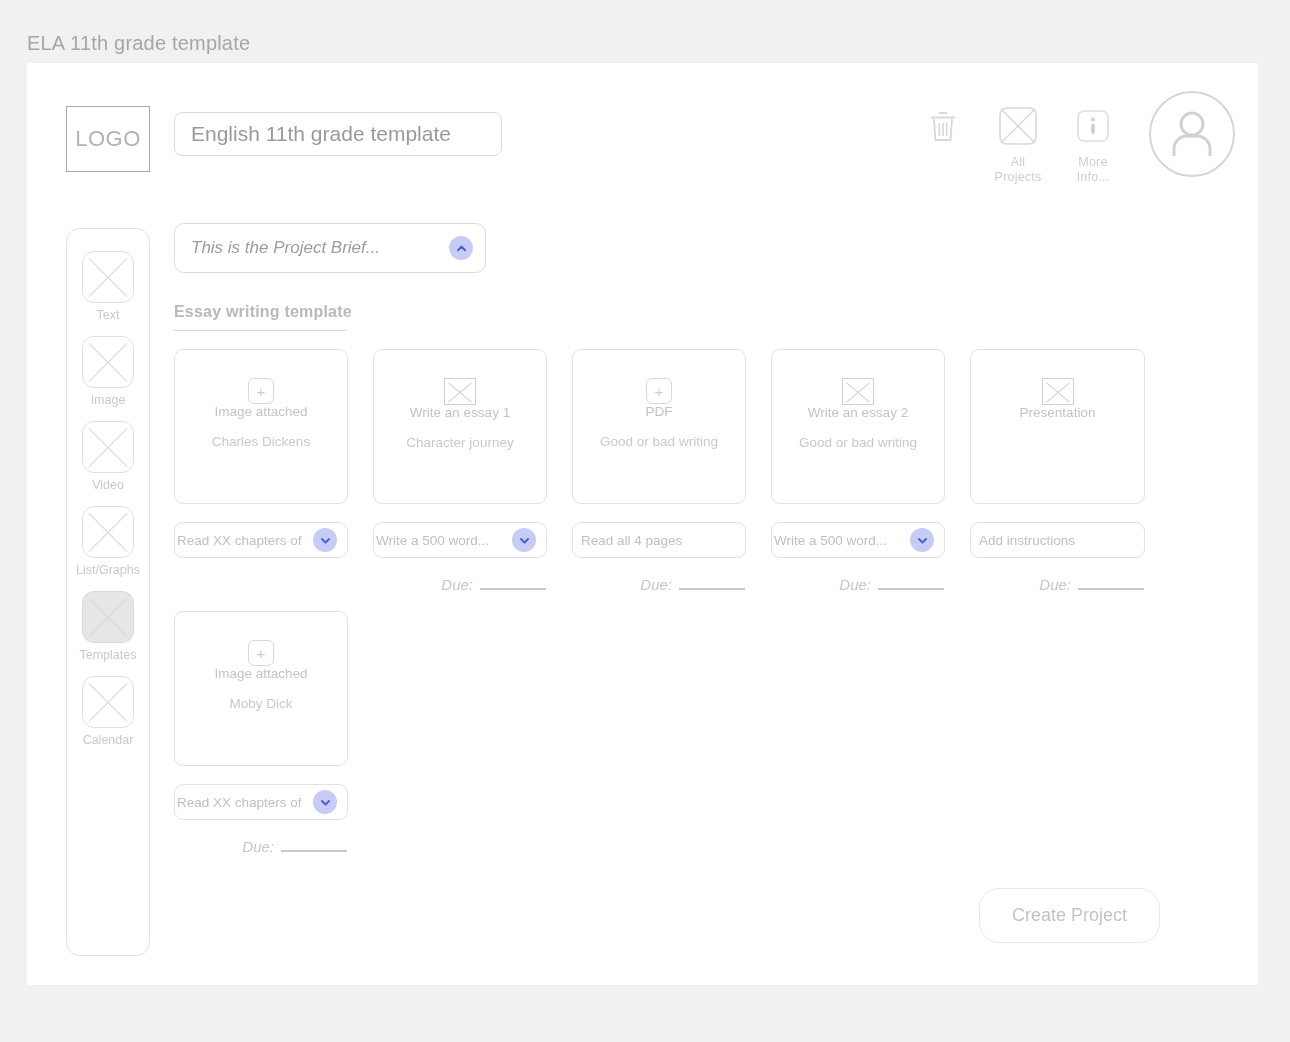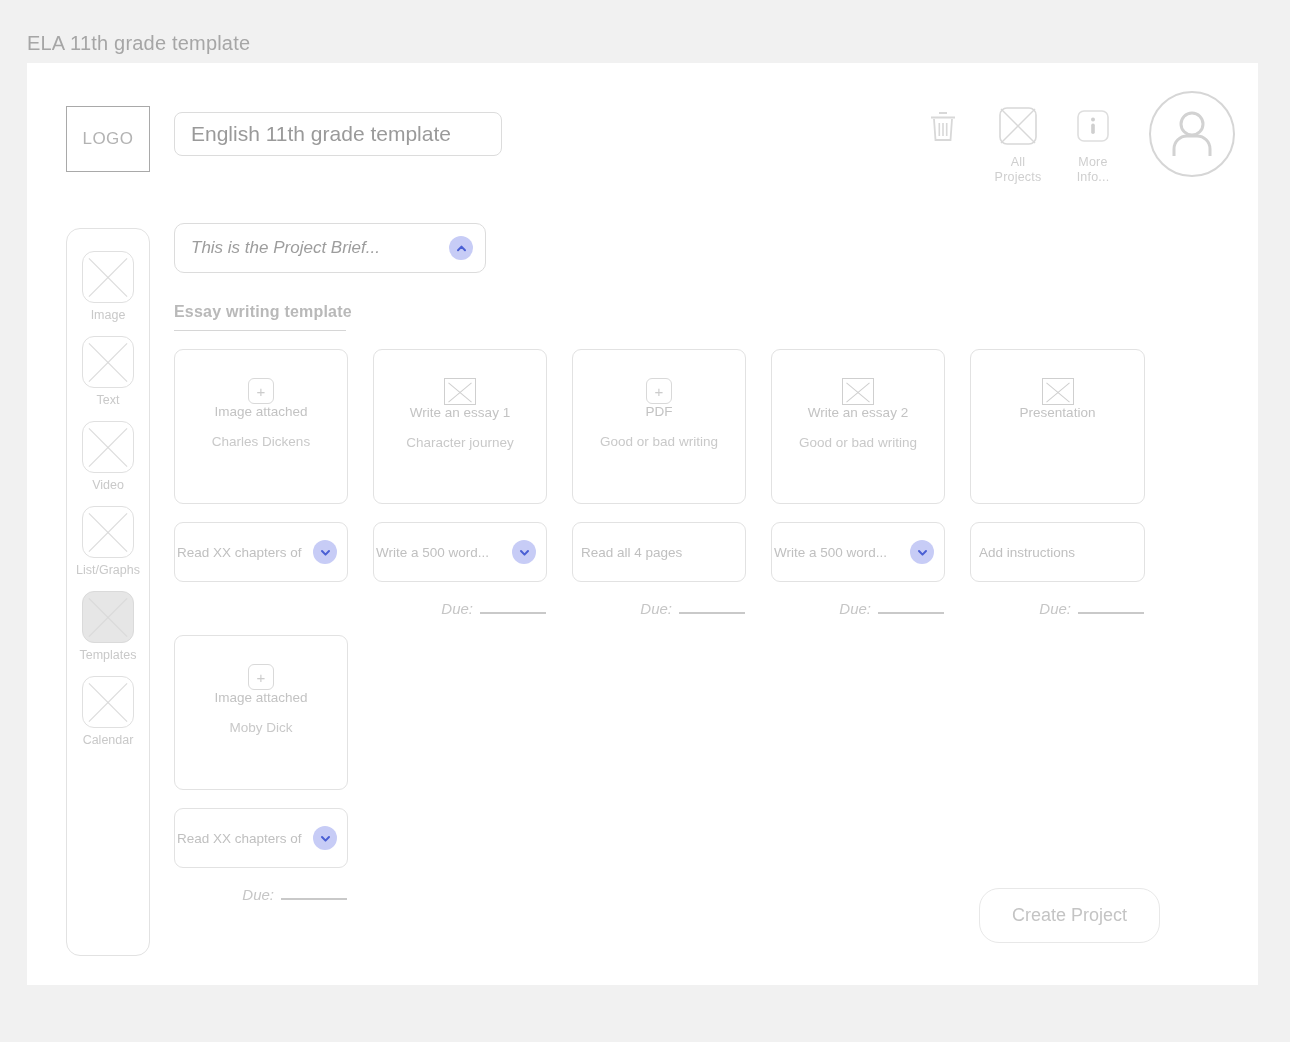--- a/index.html
+++ b/index.html
@@ -24,21 +24,21 @@
     width:1231px; height:922px;
     background:#ffffff;
   }
 
   
   #logo-box {
     position:absolute; left:39px; top:43px;
     width:84px; height:66px;
     border:1px solid #a9a9a9;
     display:flex; align-items:center; justify-content:center;
-    font-size:17px; color:#b3b3b3; letter-spacing:.5px;
+    font-size:22px; color:#b3b3b3; letter-spacing:.5px;
   }
   #project-title-input {
     position:absolute; left:147px; top:49px;
     width:328px; height:44px;
     border:1px solid #dcdcdc; border-radius:8px;
     background:#fff;
     display:flex; align-items:center; padding-left:16px;
     font-size:21px; color:#9a9a9a;
   }
 
@@ -130,21 +130,21 @@
   }
   .asset-icon-img .x1, .asset-icon-img .x2 {
     position:absolute; left:0; top:50%; width:100%; height:1px; background:#cfcfcf;
   }
   .asset-icon-img .x1 { transform:rotate(40deg); }
   .asset-icon-img .x2 { transform:rotate(-40deg); }
   .asset-title { font-size:13.5px; color:#c3c3c3; }
   .asset-sub   { margin-top:15px; font-size:13.5px; color:#c9c9c9; }
 
   .instr-field {
-    margin-top:18px; height:60px;
+    margin-top:18px; height:36px;
     border:1px solid #e2e2e2; border-radius:9px; background:#fff;
     display:flex; align-items:center; padding:0 10px 0 2px;
     font-size:13.5px; color:#c0c0c0;
   }
   .instr-field .instr-text { flex:1; white-space:nowrap; overflow:hidden; }
   .instr-field.centered { justify-content:flex-start; padding:16px 8px; }
   .instr-field.centered .instr-text { flex:0 0 auto; text-align:center; }
 
   .due-row {
     margin-top:18px; display:flex; justify-content:flex-end; align-items:baseline;
@@ -223,28 +223,28 @@
     </div>
 
   </div>
 
   <div id="tool-rail">
     <div class="tool-item">
       <span class="tool-box">
           <span class="x1"></span>
           <span class="x2"></span>
         </span>
+      <span class="tool-label">Text</span>
+    </div>
+    <div class="tool-item">
+      <span class="tool-box">
+          <span class="x1"></span>
+          <span class="x2"></span>
+        </span>
       <span class="tool-label">Image</span>
-    </div>
-    <div class="tool-item">
-      <span class="tool-box">
-          <span class="x1"></span>
-          <span class="x2"></span>
-        </span>
-      <span class="tool-label">Text</span>
     </div>
     <div class="tool-item">
       <span class="tool-box">
           <span class="x1"></span>
           <span class="x2"></span>
         </span>
       <span class="tool-label">Video</span>
     </div>
     <div class="tool-item">
       <span class="tool-box">

